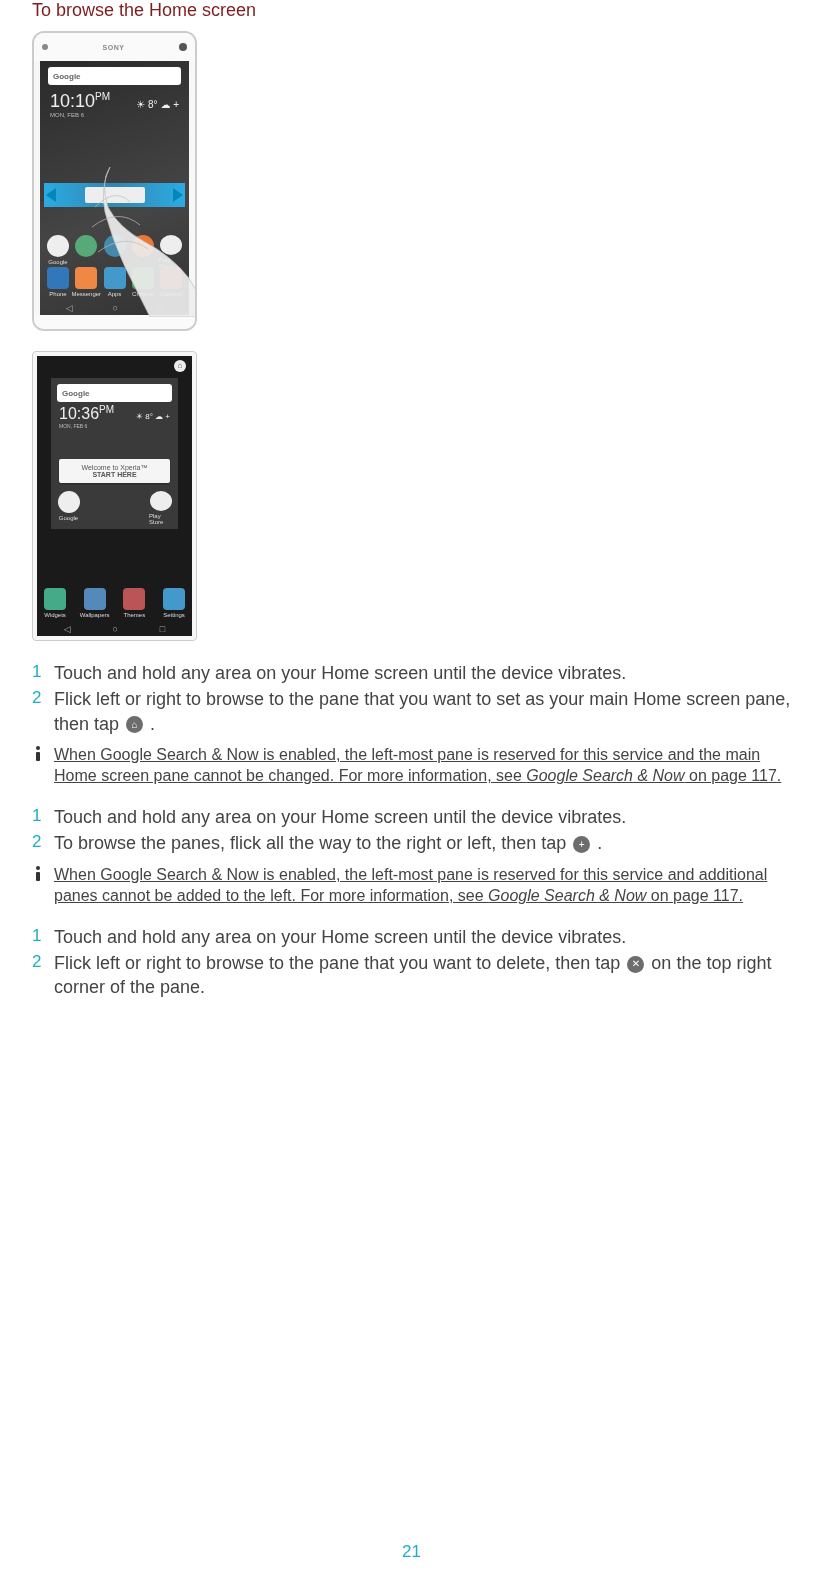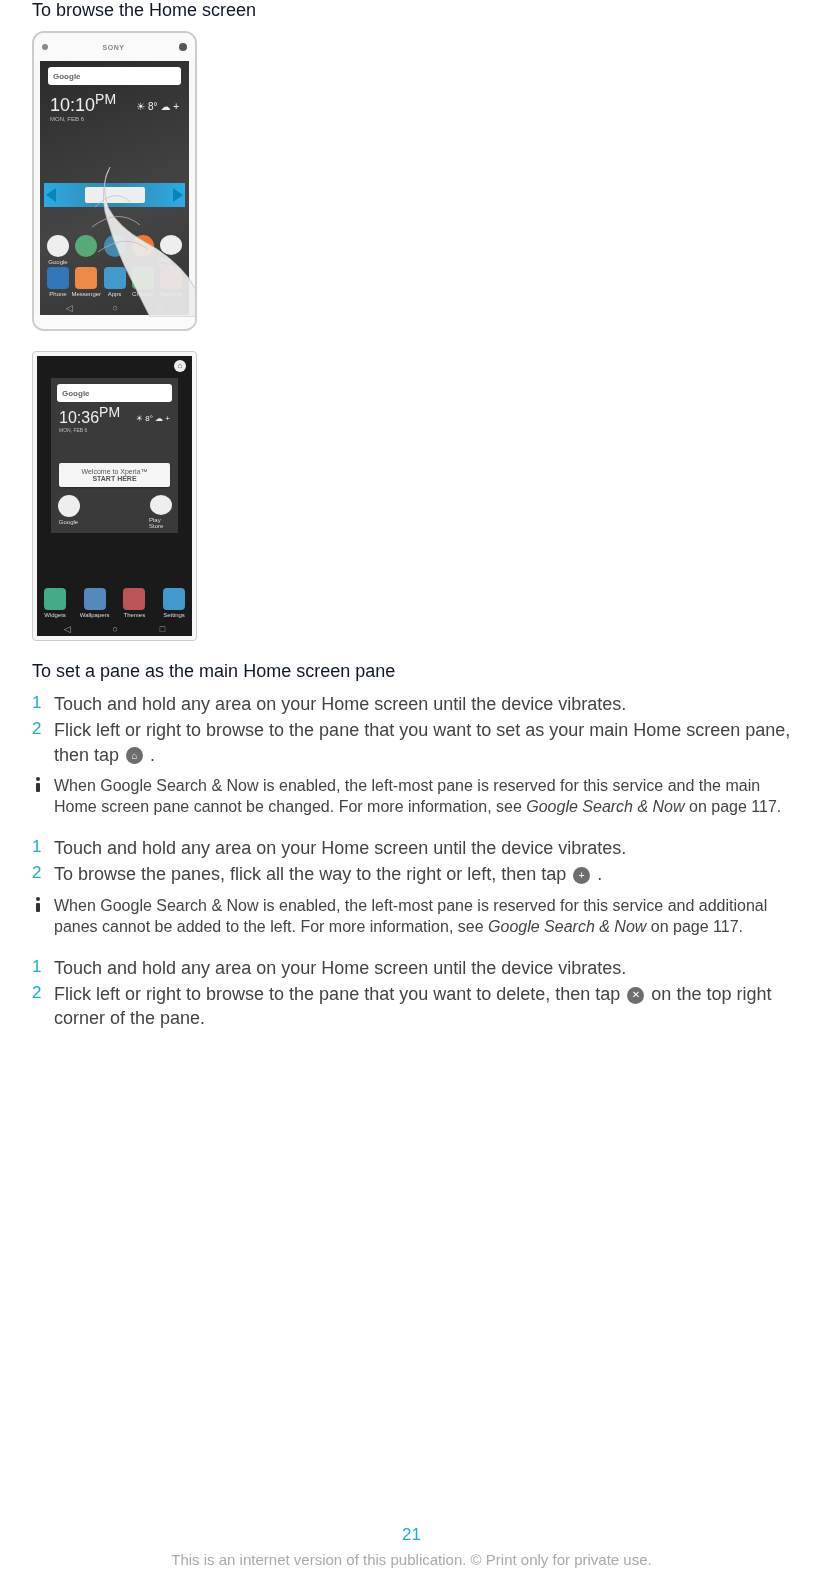--- a/index.html
+++ b/index.html
@@ -6,21 +6,21 @@
   body {
     font-family: Arial, Helvetica, sans-serif;
     width: 823px;
     min-height: 1590px;
     background: #fff;
     color: #333;
     position: relative;
     padding: 0 32px 0 32px;
   }
   .teal-heading {
-    color: #0f172a;
+    color: #7f1d1d;
     font-size: 18px;
     font-weight: 400;
     margin-bottom: 10px;
   }
   .section-heading {
     color: #555;
     font-size: 24px;
     font-weight: 400;
     margin: 18px 0 12px 0;
   }
@@ -69,21 +69,21 @@
     border-radius:3px;
     display:flex;
     align-items:center;
     padding:0 5px;
     font-size:8px;
     color:#666;
   }
   .searchbar .gcolor { font-weight:bold; }
   .clock-row { color:#eee; padding:0 10px; display:flex; align-items:center; justify-content:space-between; }
   .clock { font-size:18px; font-weight:300; }
-  .clock .m { font-size:14px; vertical-align:super; }
+  .clock .m { font-size:10px; vertical-align:super; }
   .wicons { font-size:10px; }
   .swipe-band {
     position:absolute; top:48%; left:4px; right:4px; height:24px;
     background: linear-gradient(90deg, rgba(41,182,246,0.9), rgba(41,182,246,0.6), rgba(41,182,246,0.9));
     display:flex; align-items:center; justify-content:space-between; padding:0 2px;
   }
   .swipe-band::before, .swipe-band::after {
     content:""; width:0; height:0;
     border-top:7px solid transparent; border-bottom:7px solid transparent;
   }
@@ -138,20 +138,21 @@
     color: #1db0c4;
     font-size: 17px;
   }
   .note {
     position: relative;
     padding-left: 22px;
     color: #444;
     font-size: 16px;
     line-height: 1.35;
     margin: 8px 0 18px 0;
+    text-decoration: underline;
   }
   .note::before {
     content: "";
     position:absolute;
     left:4px; top:2px;
     width:4px; height:4px;
     background:#333;
     border-radius:50%;
   }
   .note::after {
@@ -333,21 +334,20 @@
           </div>
       </div>
       <div class="navkeys">
           <span>◁</span>
           <span>○</span>
           <span>□</span>
         </div>
     </div>
   </div>
 
-  <div class="teal-heading">To set a pane as the main Home screen pane</div>
   <ol class="steps">
     <li>Touch and hold any area on your Home screen until the device vibrates.</li>
     <li>
       <span>Flick left or right to browse to the pane that you want to set as your main Home screen pane, then tap </span>
       <span class="inline-icon">⌂</span>
       <span> .</span>
     </li>
   </ol>
   <div class="note">
     <span>When Google Search &amp; Now is enabled, the left-most pane is reserved for this service and the main Home screen pane cannot be changed. For more information, see </span><span class="italic">Google Search &amp; Now</span><span> on page 117.</span>
@@ -371,14 +371,13 @@
       <span>Flick left or right to browse to the pane that you want to delete, then tap </span>
       <span class="inline-icon">✕</span>
       <span> on the top right corner of the pane.</span>
     </li>
   </ol>
 
 </div>
 
 <div class="footer">
   <div class="page-num">21</div>
-  <div class="copy">This is an internet version of this publication. © Print only for private use.</div>
 </div>
 
 </body></html>

